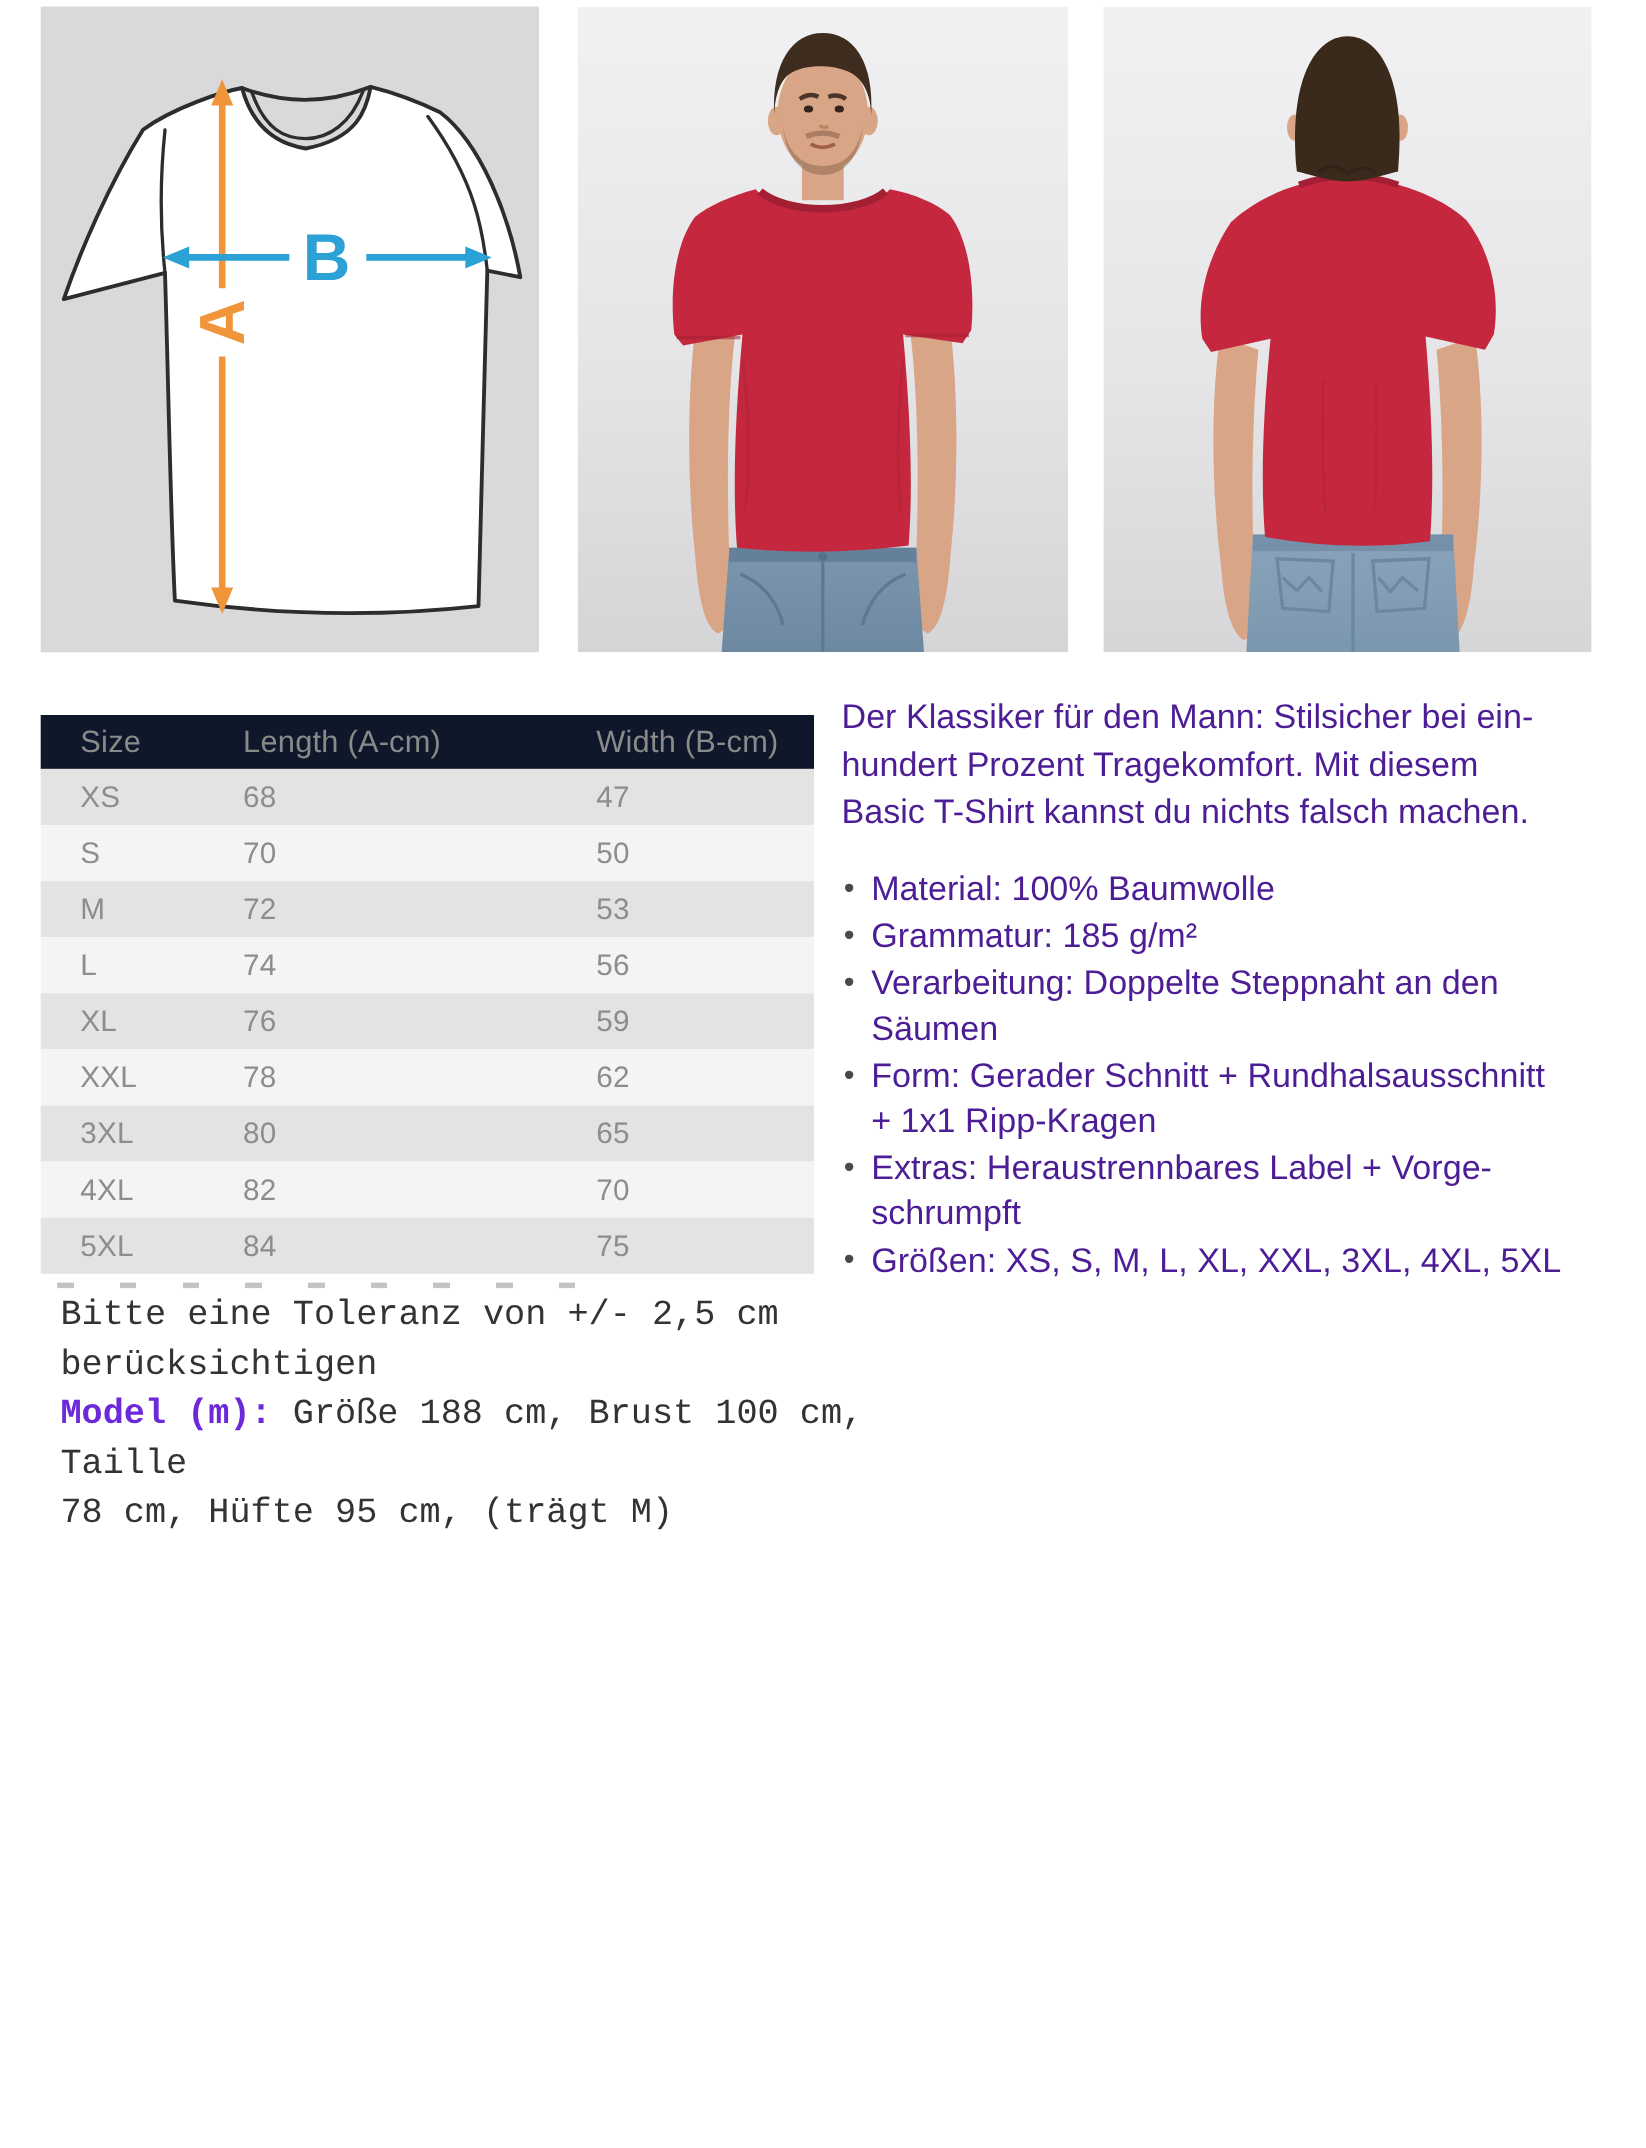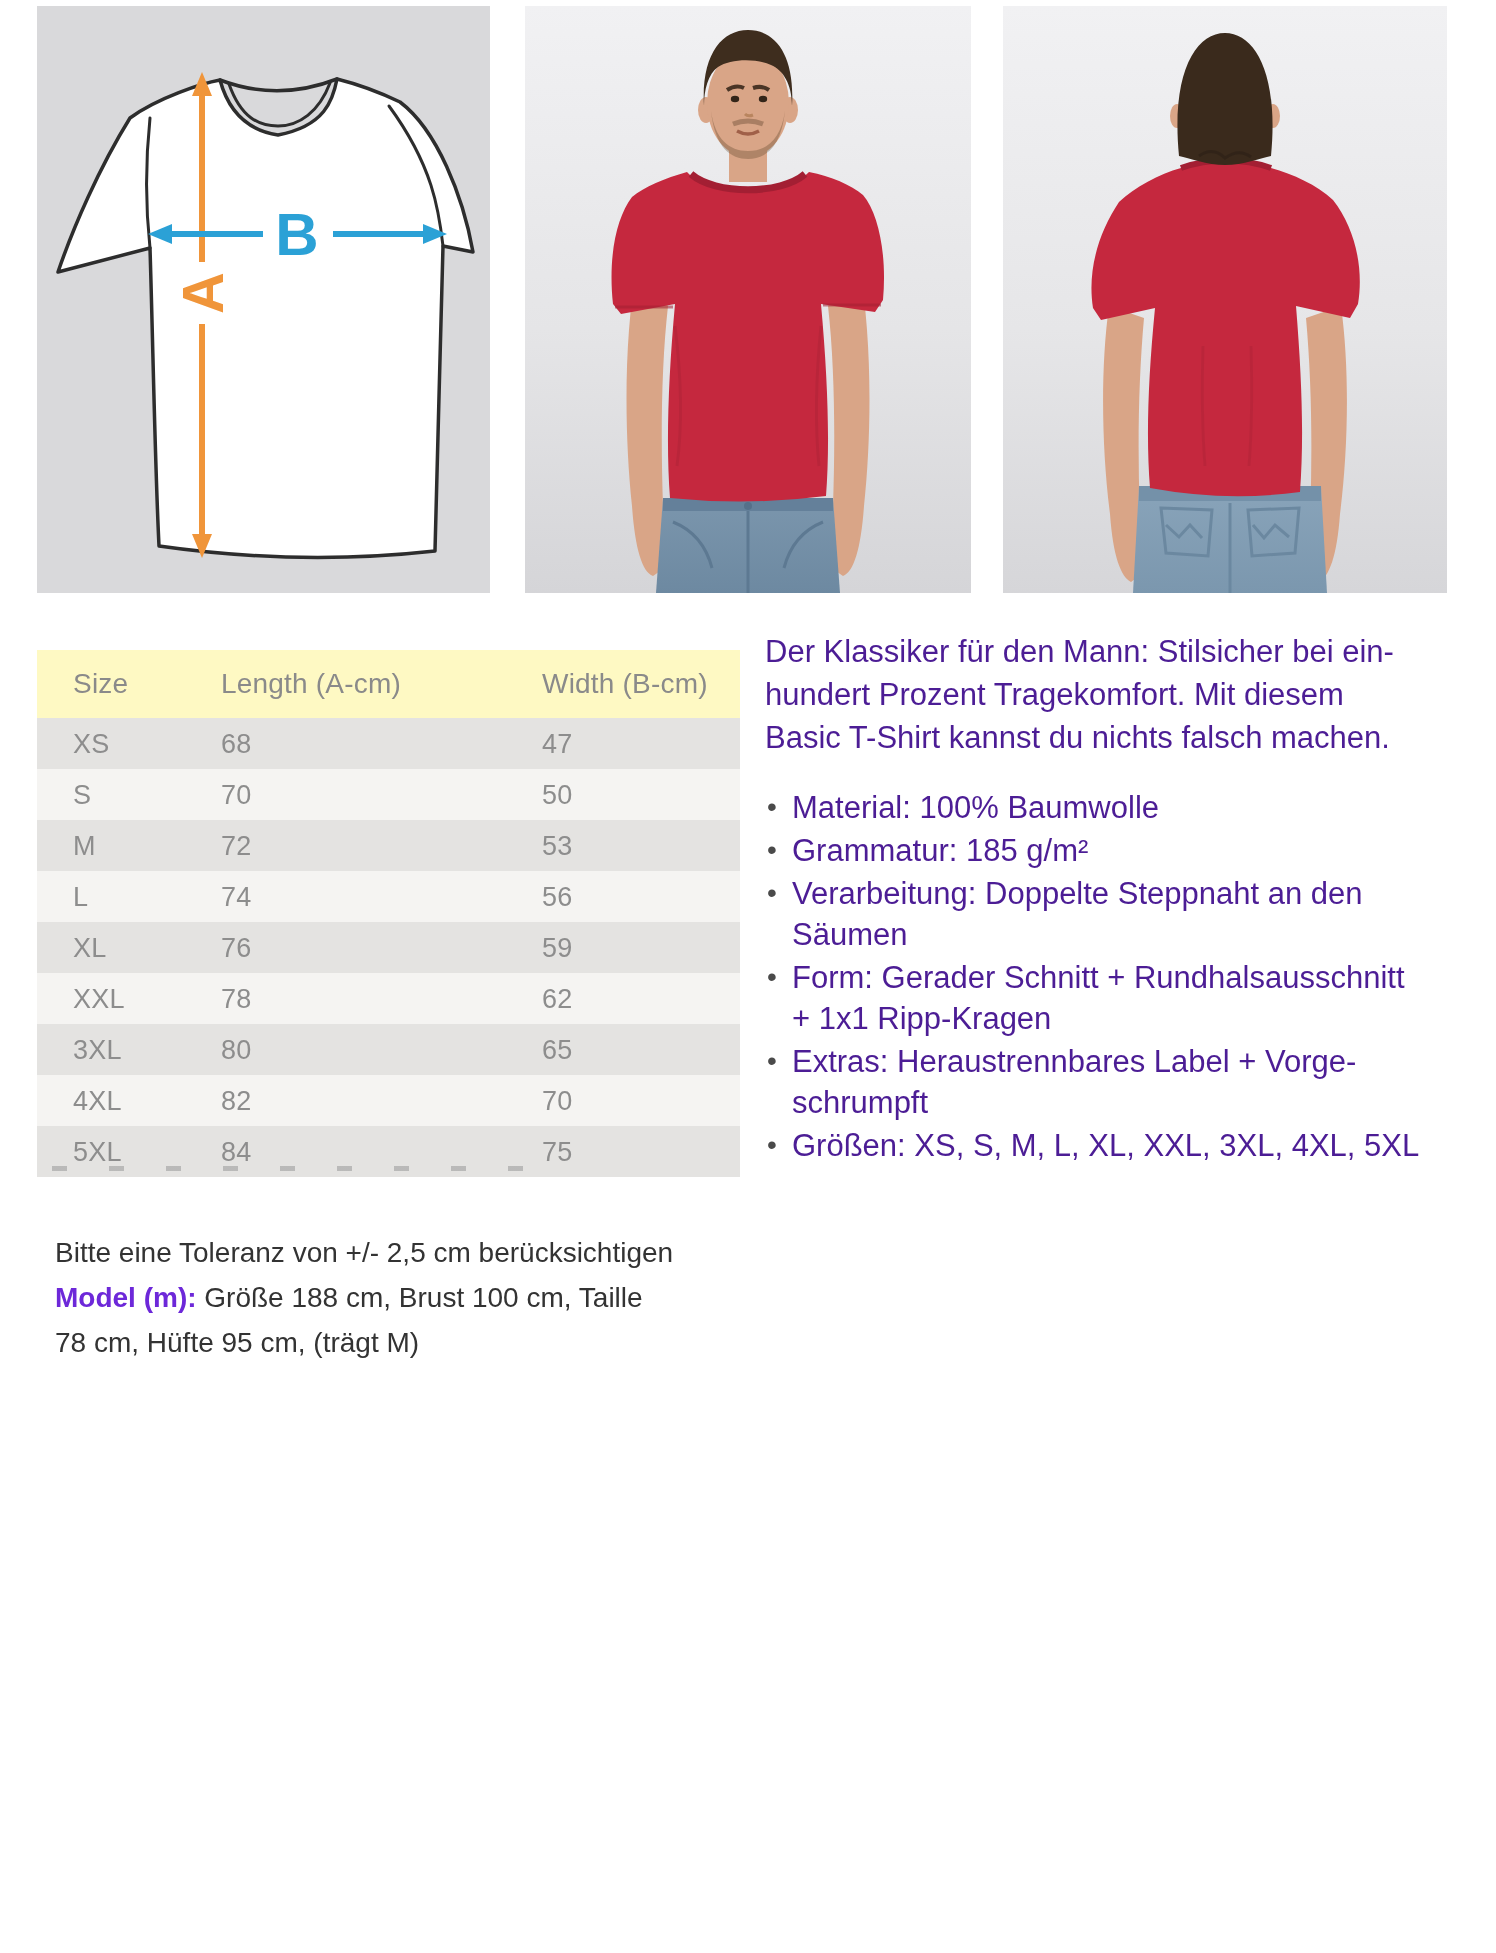--- a/index.html
+++ b/index.html
@@ -10,21 +10,21 @@
   }
   .panel{position:absolute;top:6px;height:587px;overflow:hidden;}
   #panel-diagram{left:37px;width:453px;background:#d9d9db;}
   #panel-front{left:525px;width:446px;}
   #panel-back{left:1003px;width:444px;}
   .panel svg{display:block;width:100%;height:100%;}
 
   
   #size-table{position:absolute;left:37px;top:650px;width:703px;}
   .t-row{position:relative;height:51px;}
-  .t-head{height:68px;background:#fef9c3;}
+  .t-head{height:49px;background:#0f172a;}
   .t-odd{background:#e4e3e1;text-decoration:underline;}
   .t-even{background:#f5f4f2;}
   .t-cell{position:absolute;top:50%;transform:translateY(-50%);
           color:#8d8d8d;font-size:27px;letter-spacing:.2px;white-space:nowrap;}
   .t-head .t-cell{font-size:28px;color:#8a8a8a;}
   .col0{left:36px;} .col1{left:184px;} .col2{left:505px;}
 
   
   #crop-strip{position:absolute;left:52px;top:1166px;width:478px;height:5px;
     background:repeating-linear-gradient(90deg,#a3a3a3 0 15px,transparent 15px 57px);
@@ -33,22 +33,22 @@
   
   #desc{position:absolute;left:765px;top:630px;width:724px;color:#4c1d95;}
   #desc .intro{font-size:31px;line-height:43px;white-space:pre-line;}
   #desc ul{margin:28px 0 0 0;padding:0;list-style:none;}
   #desc li{position:relative;padding-left:27px;font-size:31px;line-height:41px;
            margin-bottom:2px;white-space:pre-line;}
   #desc li::before{content:"\2022";position:absolute;left:2px;top:-1px;
            color:#4a4a4a;font-size:28px;}
 
   
-  #note{position:absolute;left:55px;top:1230px;width:740px;
-        font-size:28px;line-height:45px;color:#333333;}
+  #note{position:absolute;left:55px;top:1173px;width:740px;
+        font-size:32px;line-height:45px;color:#333333;font-family:Liberation Mono, monospace;}
   #note b{color:#6d28d9;}
   #note .model-rest{white-space:pre-line;}
 </style>
 </head>
 <body>
 
 <div class="panel" id="panel-diagram">
   <svg viewBox="0 0 453 587">
 
     <g stroke="#2d2d2d" stroke-width="3.5" fill="#ffffff" stroke-linejoin="round" stroke-linecap="round">

